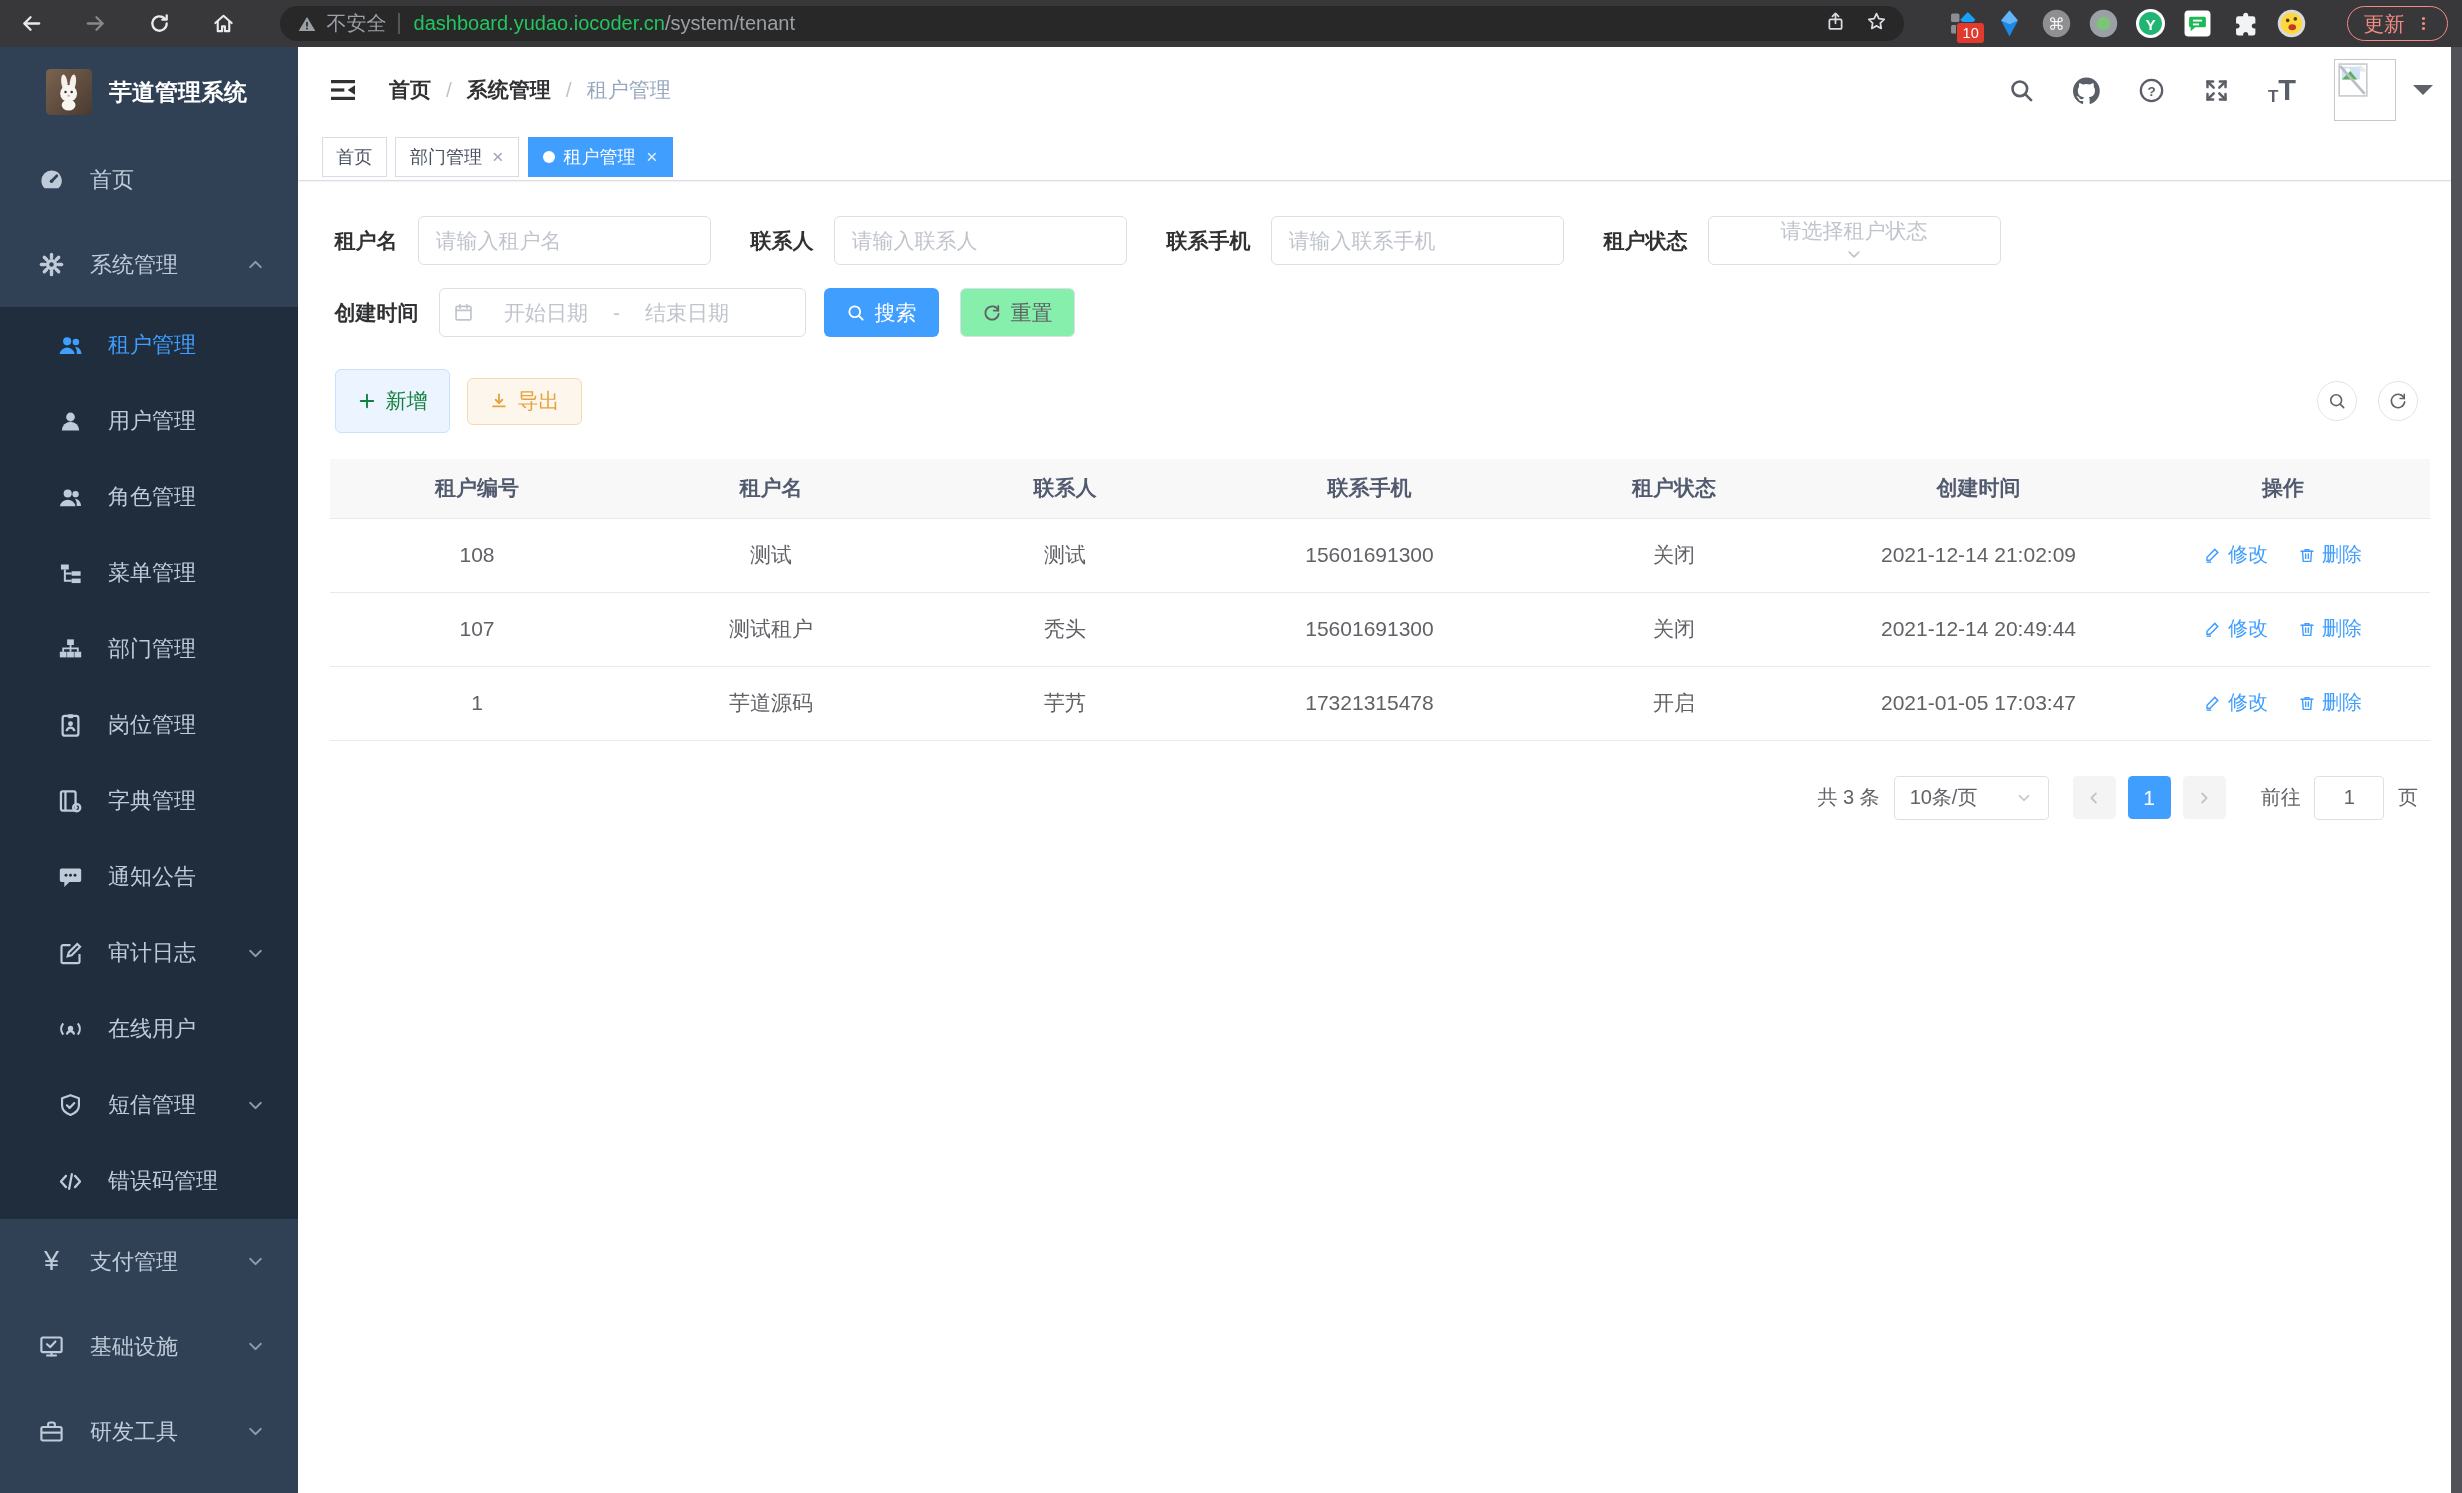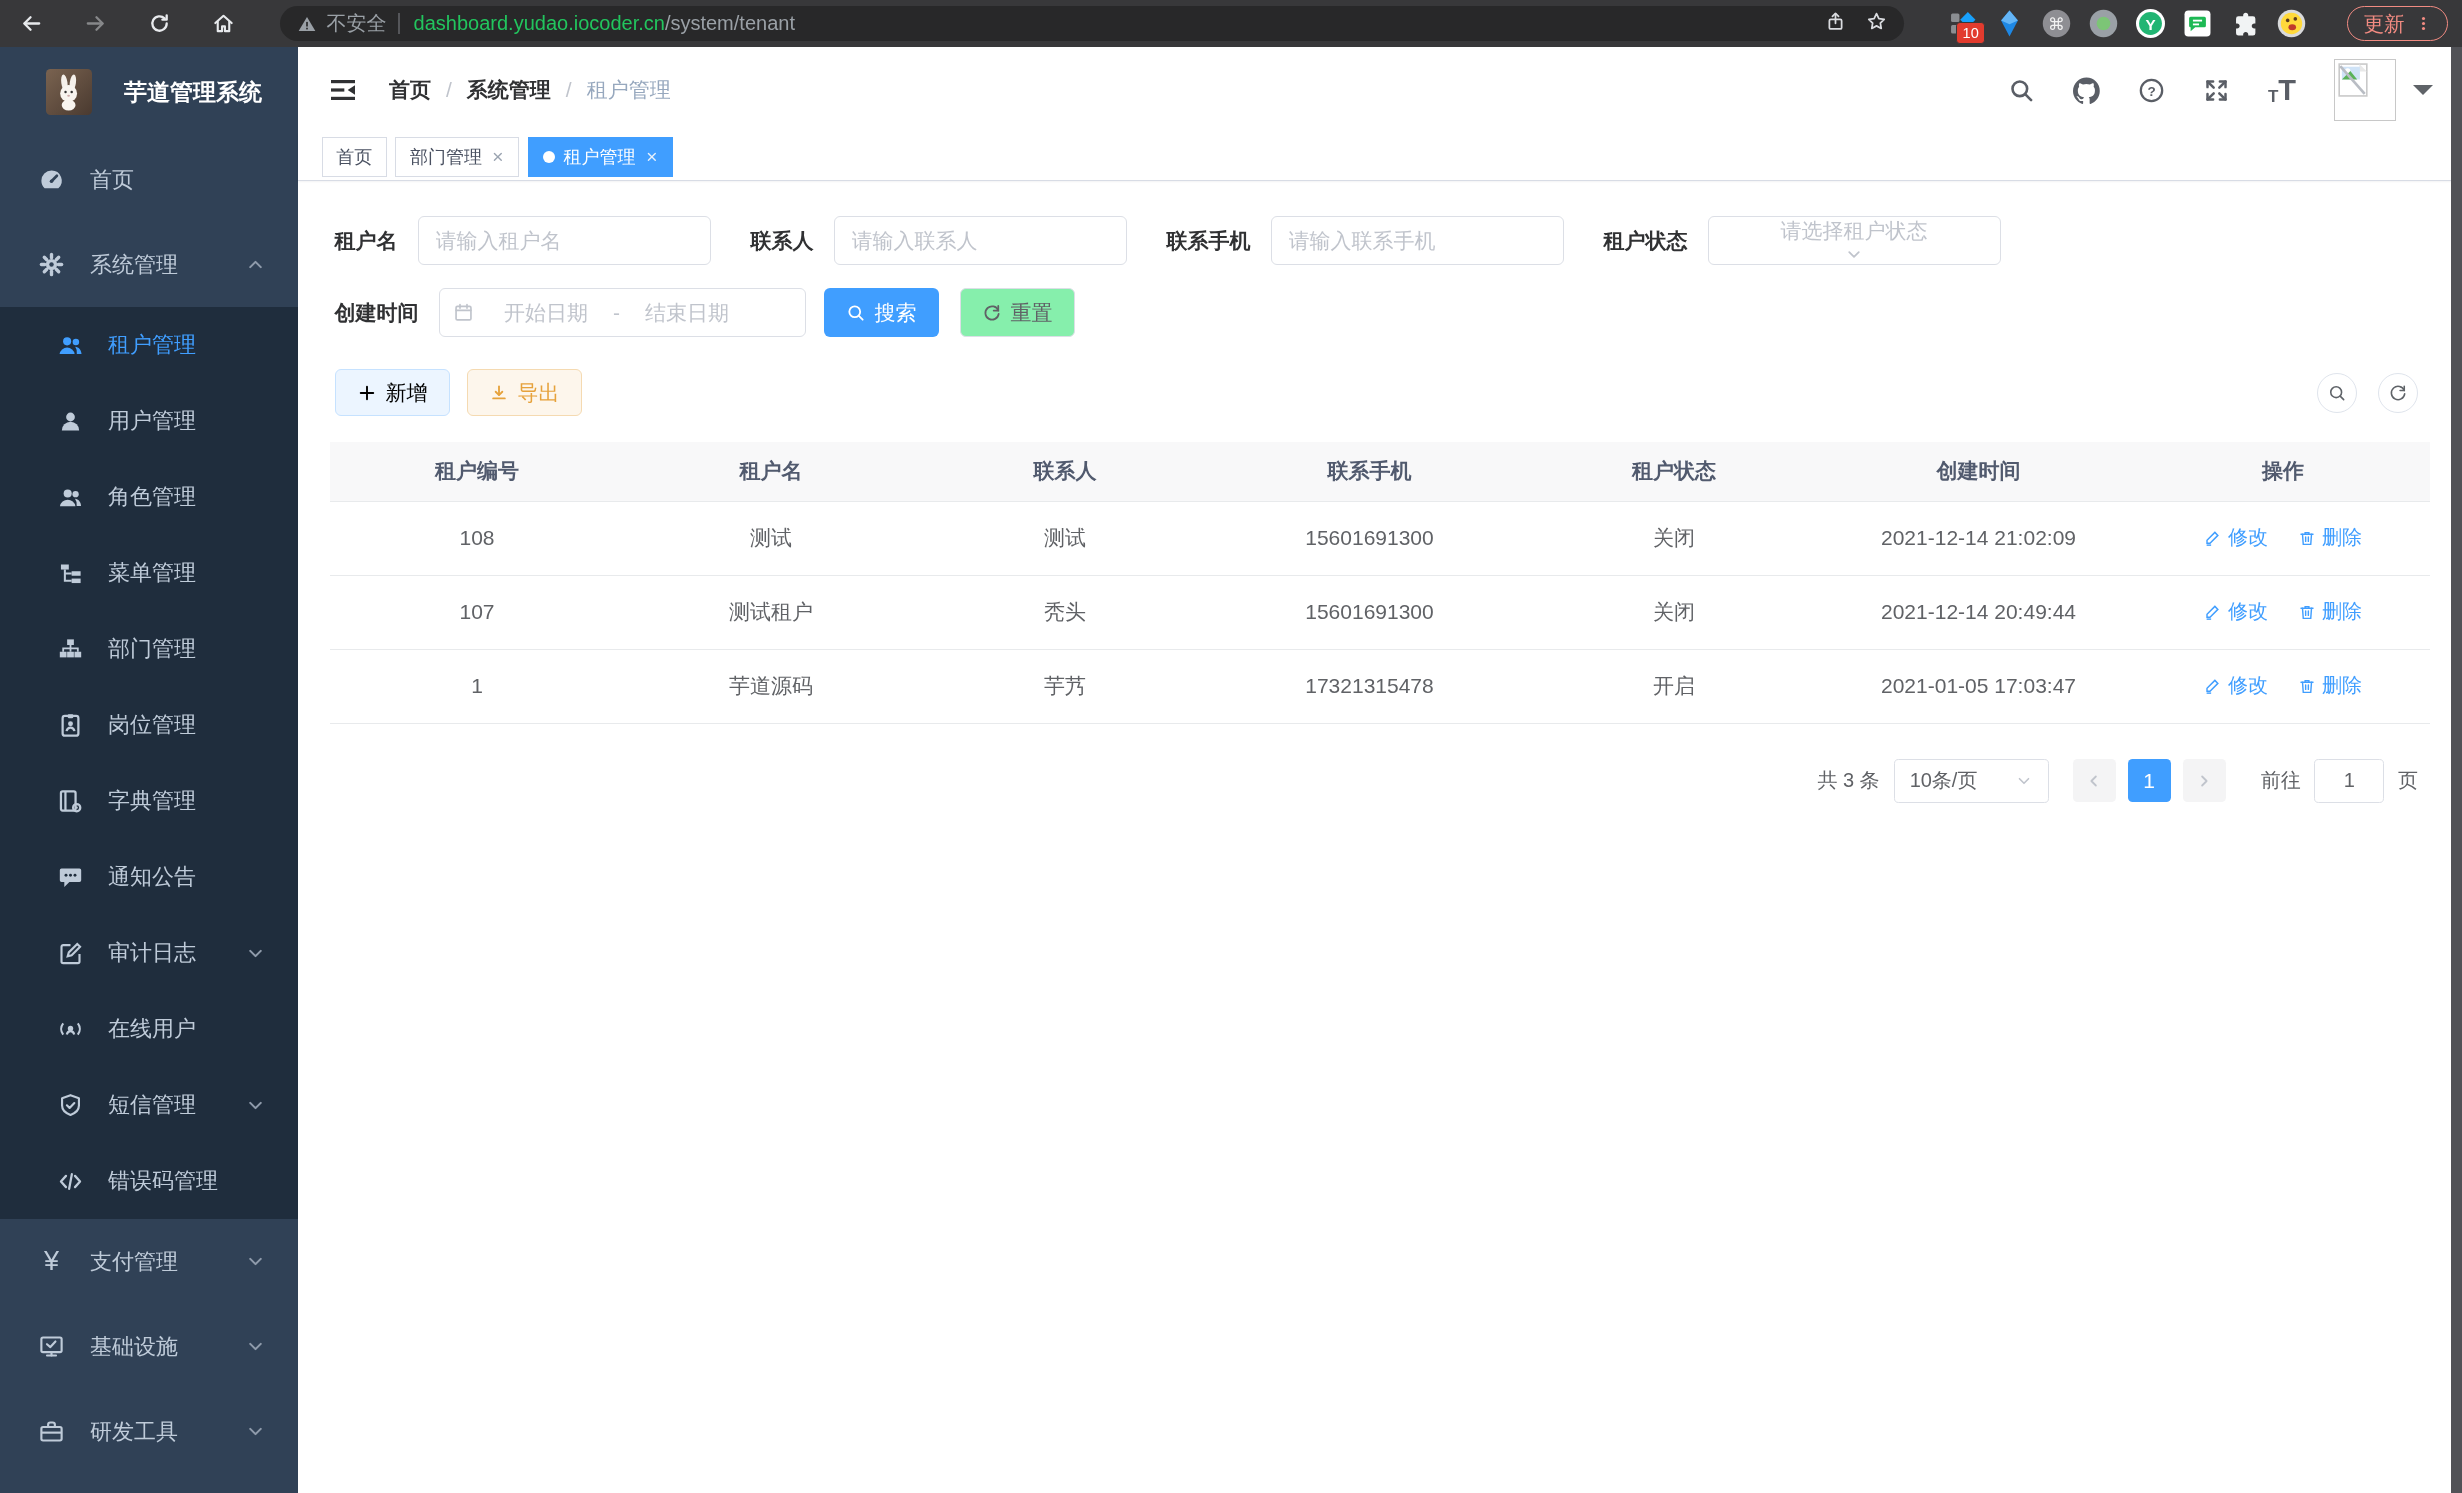--- a/index.html
+++ b/index.html
@@ -28,21 +28,21 @@
   .update-pill svg { width:17px; height:17px; }
 
   
   .app { display:flex; height:1447px; }
 
   
   .sidebar { width:298px; background:#304156; flex:none; overflow:hidden; }
   .logo-row { height:90px; display:flex; align-items:center; padding-left:46px; }
   .logo-img { width:46px; height:46px; border-radius:4.6px; background:linear-gradient(135deg,#7a6350,#4a3a30); display:flex; align-items:center; justify-content:center; }
   .logo-img svg { width:40px; height:40px; }
-  .logo-title { color:#fff; font-size:23px; font-weight:700; margin-left:32px; }
+  .logo-title { color:#fff; font-size:23px; font-weight:700; margin-left:17px; }
   .menu-item { height:85px; display:flex; align-items:center; padding:0 32px 0 37px; color:#bfcbd9; font-size:22px; cursor:pointer; }
   .menu-item .mi { width:29px; height:29px; margin-right:24px; display:flex; align-items:center; justify-content:center; flex:none; }
   .menu-item .mi svg { width:27px; height:27px; }
   .menu-item .pay-glyph { font-size:27px; font-weight:400; }
   .chev { margin-left:auto; width:21px; height:21px; color:#8f9bab; flex:none; }
   .chev svg { width:21px; height:21px; }
   .submenu { background:#1f2d3d; }
   .submenu .menu-item { height:76px; padding-left:56px; }
   .submenu .mi { margin-right:23px; }
   .menu-item.active { color:#409eff; }
@@ -91,21 +91,21 @@
   .date-box { width:367px; height:49px; border:0.8px solid #dcdfe6; border-radius:6px; display:flex; align-items:center; padding:0 13.7px; background:#fff; }
   .date-box .cal { color:#c0c4cc; display:flex; margin-right:7.6px; }
   .date-box .cal svg { width:21px; height:21px; }
   .date-box input { border:none; outline:none; width:128px; font-size:21px; text-align:center; color:#606266; background:transparent; }
   .date-sep { color:#c0c4cc; font-size:21px; padding:0 3px; }
 
   .btn { height:49px; border-radius:6px; font-size:21px; display:inline-flex; align-items:center; justify-content:center; gap:9px; padding:0 21px; border:0.8px solid transparent; cursor:pointer; background:#86efac; }
   .btn svg { width:20px; height:20px; }
   .btn-primary { background:#409eff; color:#fff; }
   .btn-plain { border-color:#dcdfe6; color:#606266; }
-  .btn-add { background:#ecf5ff; border-color:#c6e2ff; color:#000000; height:47px; }
+  .btn-add { background:#ecf5ff; border-color:#c6e2ff; color:#15803d; height:64px; }
   .btn-export { background:#fdf6ec; border-color:#f5dab1; color:#e6a23c; height:47px; margin-left:17px; }
 
   .toolbar { display:flex; align-items:center; margin-top:32px; margin-left:4.6px; }
   .toolbar-right { margin-left:auto; display:flex; gap:21px; margin-right:12px; }
   .circle-btn { width:40px; height:40px; border-radius:50%; border:0.8px solid #dfe4ec; display:flex; align-items:center; justify-content:center; color:#5f6368; background:#fff; cursor:pointer; }
   .circle-btn svg { width:20px; height:20px; }
 
   
   table { width:100%; border-collapse:collapse; margin-top:26px; table-layout:fixed; }
   th { height:59px; background:#f8f8f9; color:#515a6e; font-size:21px; font-weight:600; border-bottom:0.8px solid #e8eaec; }

